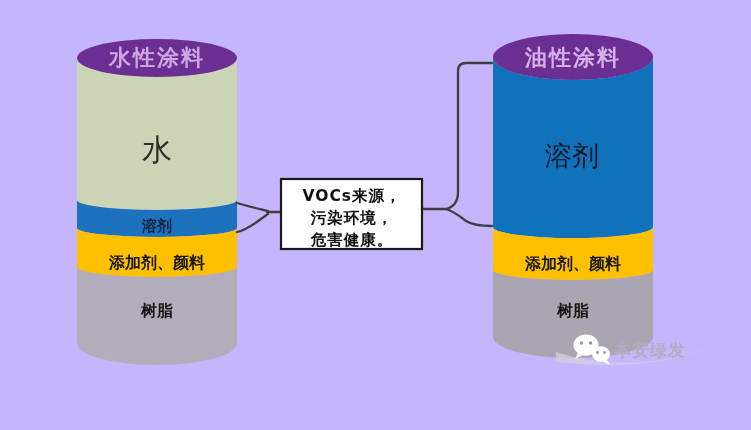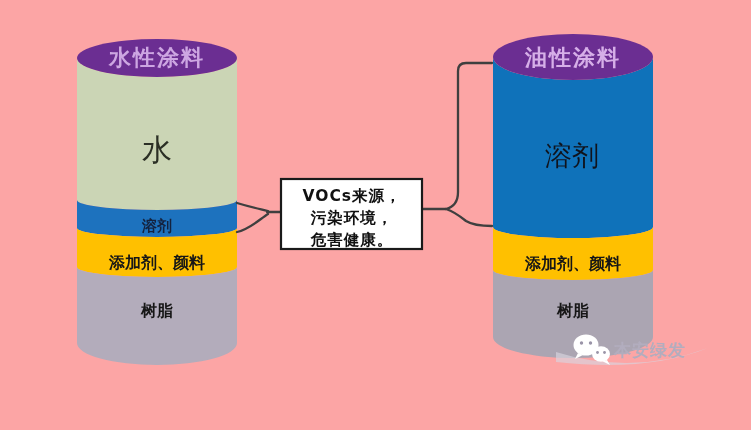--- a/index.html
+++ b/index.html
@@ -1,19 +1,19 @@
 <!DOCTYPE html>
 <html><head>
 <meta charset="utf-8">
 <style>
   html,body{margin:0;padding:0;background:#ffffff;}
   .stage{
     position:relative;
     width:751px;height:430px;
-    background:#fca5a5;
+    background:#c4b5fd;
     overflow:hidden;
     font-family:"DejaVu Sans","Liberation Sans",sans-serif;
   }
   svg{display:block;}
   text{font-family:"DejaVu Sans","Liberation Sans",sans-serif;}
   .cap-title{font-size:22px;font-weight:bold;letter-spacing:2px;}
   .big-label{font-size:30px;font-weight:500;}
   .big-label-2{font-size:27px;font-weight:500;}
   .band-label{font-size:16px;font-weight:bold;}
   .band-label-small{font-size:15px;font-weight:bold;}

